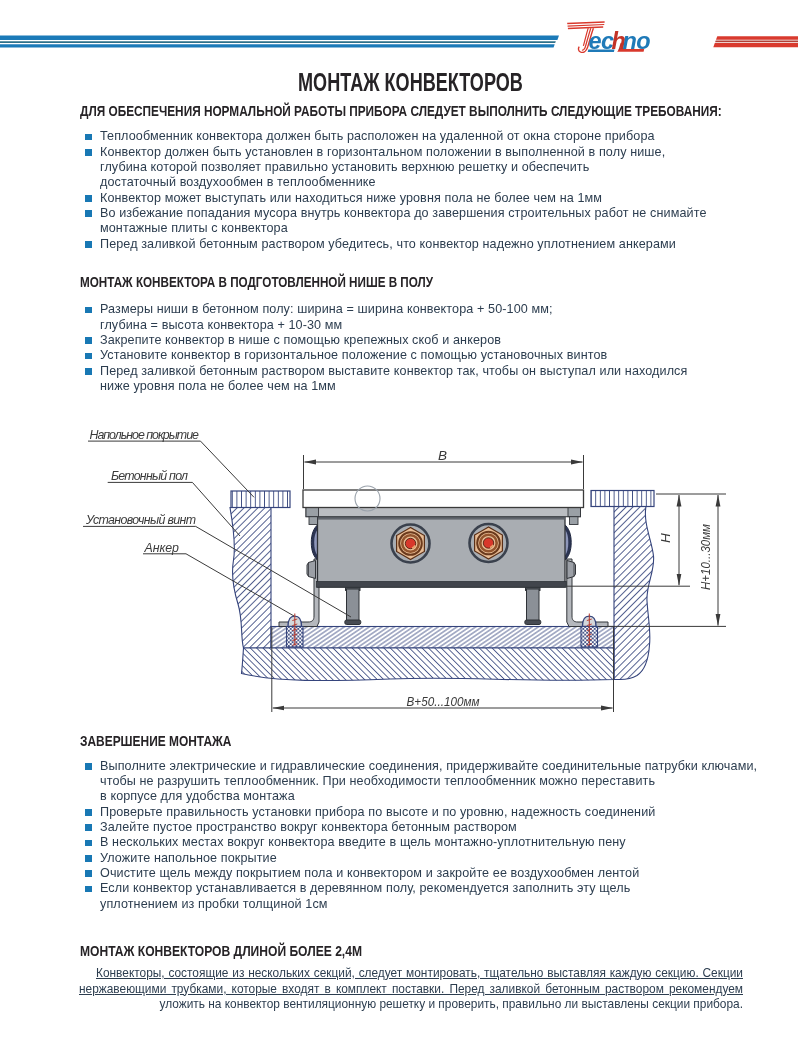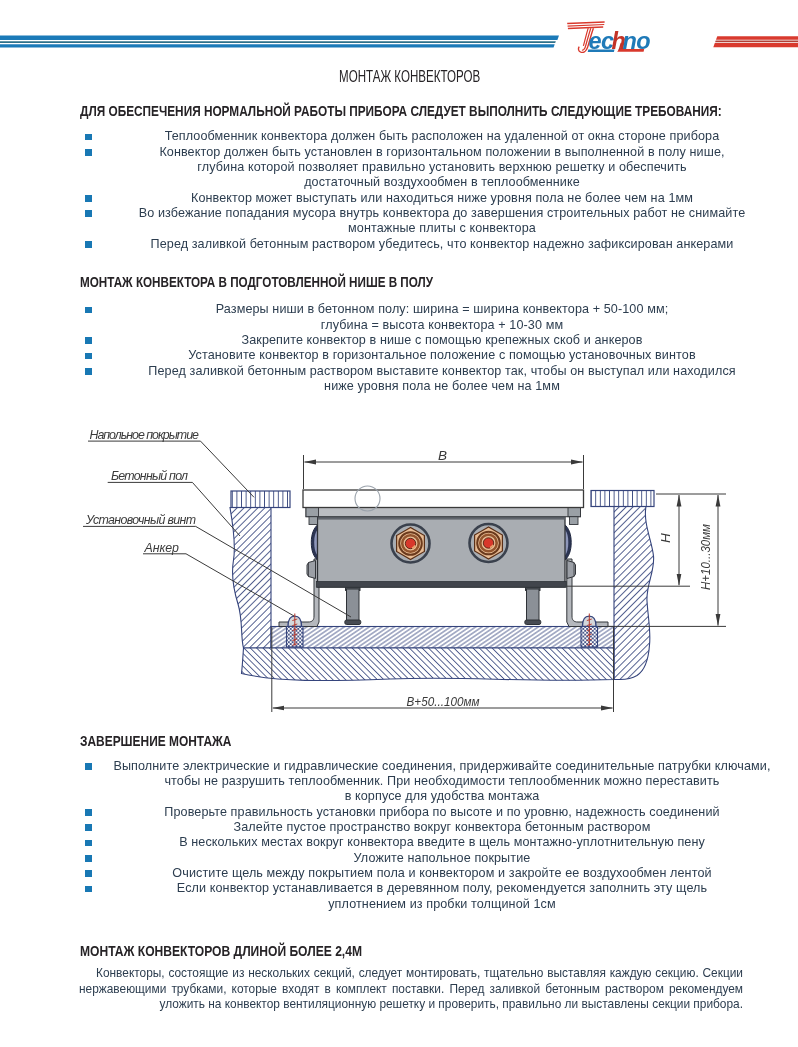--- a/index.html
+++ b/index.html
@@ -1,29 +1,29 @@
 <!DOCTYPE html>
 <html lang="ru"><head>
 <meta charset="utf-8">
 <title>Монтаж конвекторов</title>
 <style>
   * { margin:0; padding:0; box-sizing:border-box; }
   html,body { width:798px; height:1047px; background:#fff; }
   body { font-family:"Liberation Sans", sans-serif; position:relative; overflow:hidden; }
   .abs { position:absolute; }
   h1 { position:absolute; top:67.6px; left:0; width:798px; text-align:center;
-       font-size:16px; font-weight:normal; color:#262326;padding-left:22px; }
+       font-size:25px; font-weight:bold; color:#262326;padding-left:22px; }
   h1 span { display:inline-block; transform:scaleX(0.723); transform-origin:50% 50%; }
   .shead { position:absolute; left:80px; font-size:14.3px; font-weight:bold; color:#262326;
            white-space:nowrap; transform-origin:0 50%; }
-  .blist { position:absolute; left:84px; font-size:12.6px; color:#2c3d4f; line-height:15.35px; letter-spacing:0.1px;text-align:center; }
+  .blist { position:absolute; left:84px; font-size:12.6px; color:#2c3d4f; line-height:15.35px; letter-spacing:0.1px; }
   .blist .it { position:relative; padding-left:16px; }
   .blist .it::before { content:""; position:absolute; left:0.8px; top:4.2px; width:7px; height:6.8px; background:#1878b4; }
   .justp { position:absolute; left:79px; width:664px; font-size:11.9px; color:#2c3d4f; line-height:15.7px; }
-  .justp .jl { text-align:justify; text-align-last:justify; white-space:normal; }
+  .justp .jl { text-align:justify; text-align-last:justify; white-space:normal;text-decoration:underline; }
   .justp .jl.ind { text-indent:17px; }
   .justp .ll { text-align:right; }
 </style>
 </head>
 <body>
 
 <svg class="abs" style="left:0;top:0" width="798" height="60" viewBox="0 0 798 60">
 
   <g>
     <polygon points="0,35.4 559,35.4 557.4,39.9 0,39.9" fill="#1b7ab8"></polygon>
@@ -60,21 +60,21 @@
 
 <h1><span>МОНТАЖ КОНВЕКТОРОВ</span></h1>
 
 <div class="shead" id="h1a" style="top:103.2px;transform:scaleX(0.8262)">ДЛЯ ОБЕСПЕЧЕНИЯ НОРМАЛЬНОЙ РАБОТЫ ПРИБОРА СЛЕДУЕТ ВЫПОЛНИТЬ СЛЕДУЮЩИЕ ТРЕБОВАНИЯ:</div>
 
 <div class="blist" style="top:129.4px;width:700px">
   <div class="it">Теплообменник конвектора должен быть расположен на удаленной от окна стороне прибора</div>
   <div class="it">Конвектор должен быть установлен в горизонтальном положении в выполненной в полу нише,<br>глубина которой позволяет правильно установить верхнюю решетку и обеспечить<br>достаточный воздухообмен в теплообменнике</div>
   <div class="it">Конвектор может выступать или находиться ниже уровня пола не более чем на 1мм</div>
   <div class="it">Во избежание попадания мусора внутрь конвектора до завершения строительных работ не снимайте<br>монтажные плиты с конвектора</div>
-  <div class="it">Перед заливкой бетонным раствором убедитесь, что конвектор надежно зафиксирован анкерами</div>
+  <div class="it">Перед заливкой бетонным раствором убедитесь, что конвектор надежно уплотнением анкерами</div>
 </div>
 
 <div class="shead" id="h2a" style="top:273.9px;transform:scaleX(0.8169)">МОНТАЖ КОНВЕКТОРА В ПОДГОТОВЛЕННОЙ НИШЕ В ПОЛУ</div>
 
 <div class="blist" style="top:302.4px;width:700px">
   <div class="it">Размеры ниши в бетонном полу: ширина = ширина конвектора + 50-100 мм;<br>глубина = высота конвектора + 10-30 мм</div>
   <div class="it">Закрепите конвектор в нише с помощью крепежных скоб и анкеров</div>
   <div class="it">Установите конвектор в горизонтальное положение с помощью установочных винтов</div>
   <div class="it">Перед заливкой бетонным раствором выставите конвектор так, чтобы он выступал или находился<br>ниже уровня пола не более чем на 1мм</div>
 </div>

